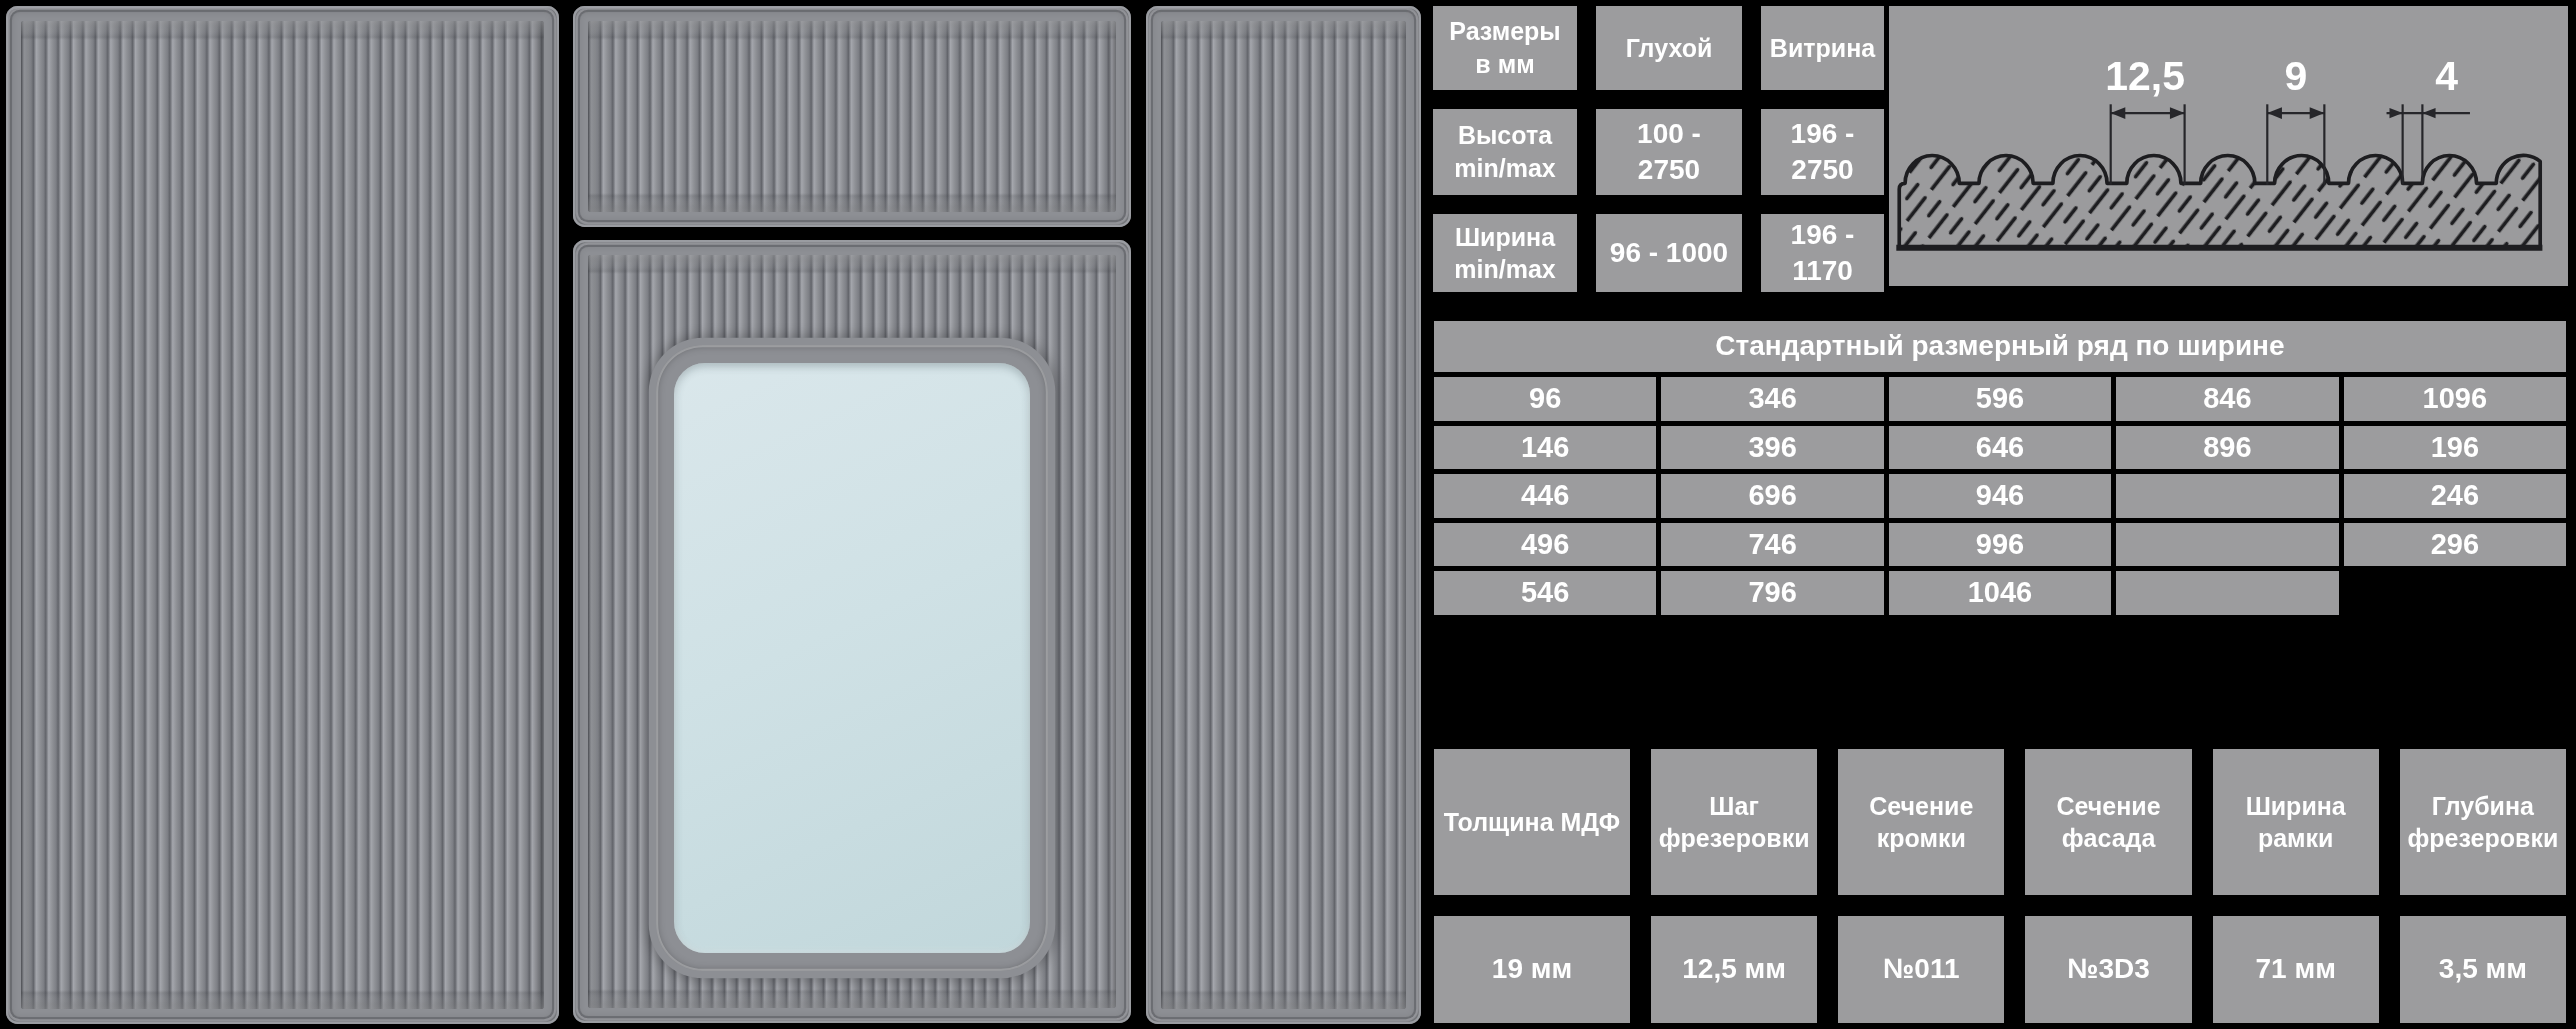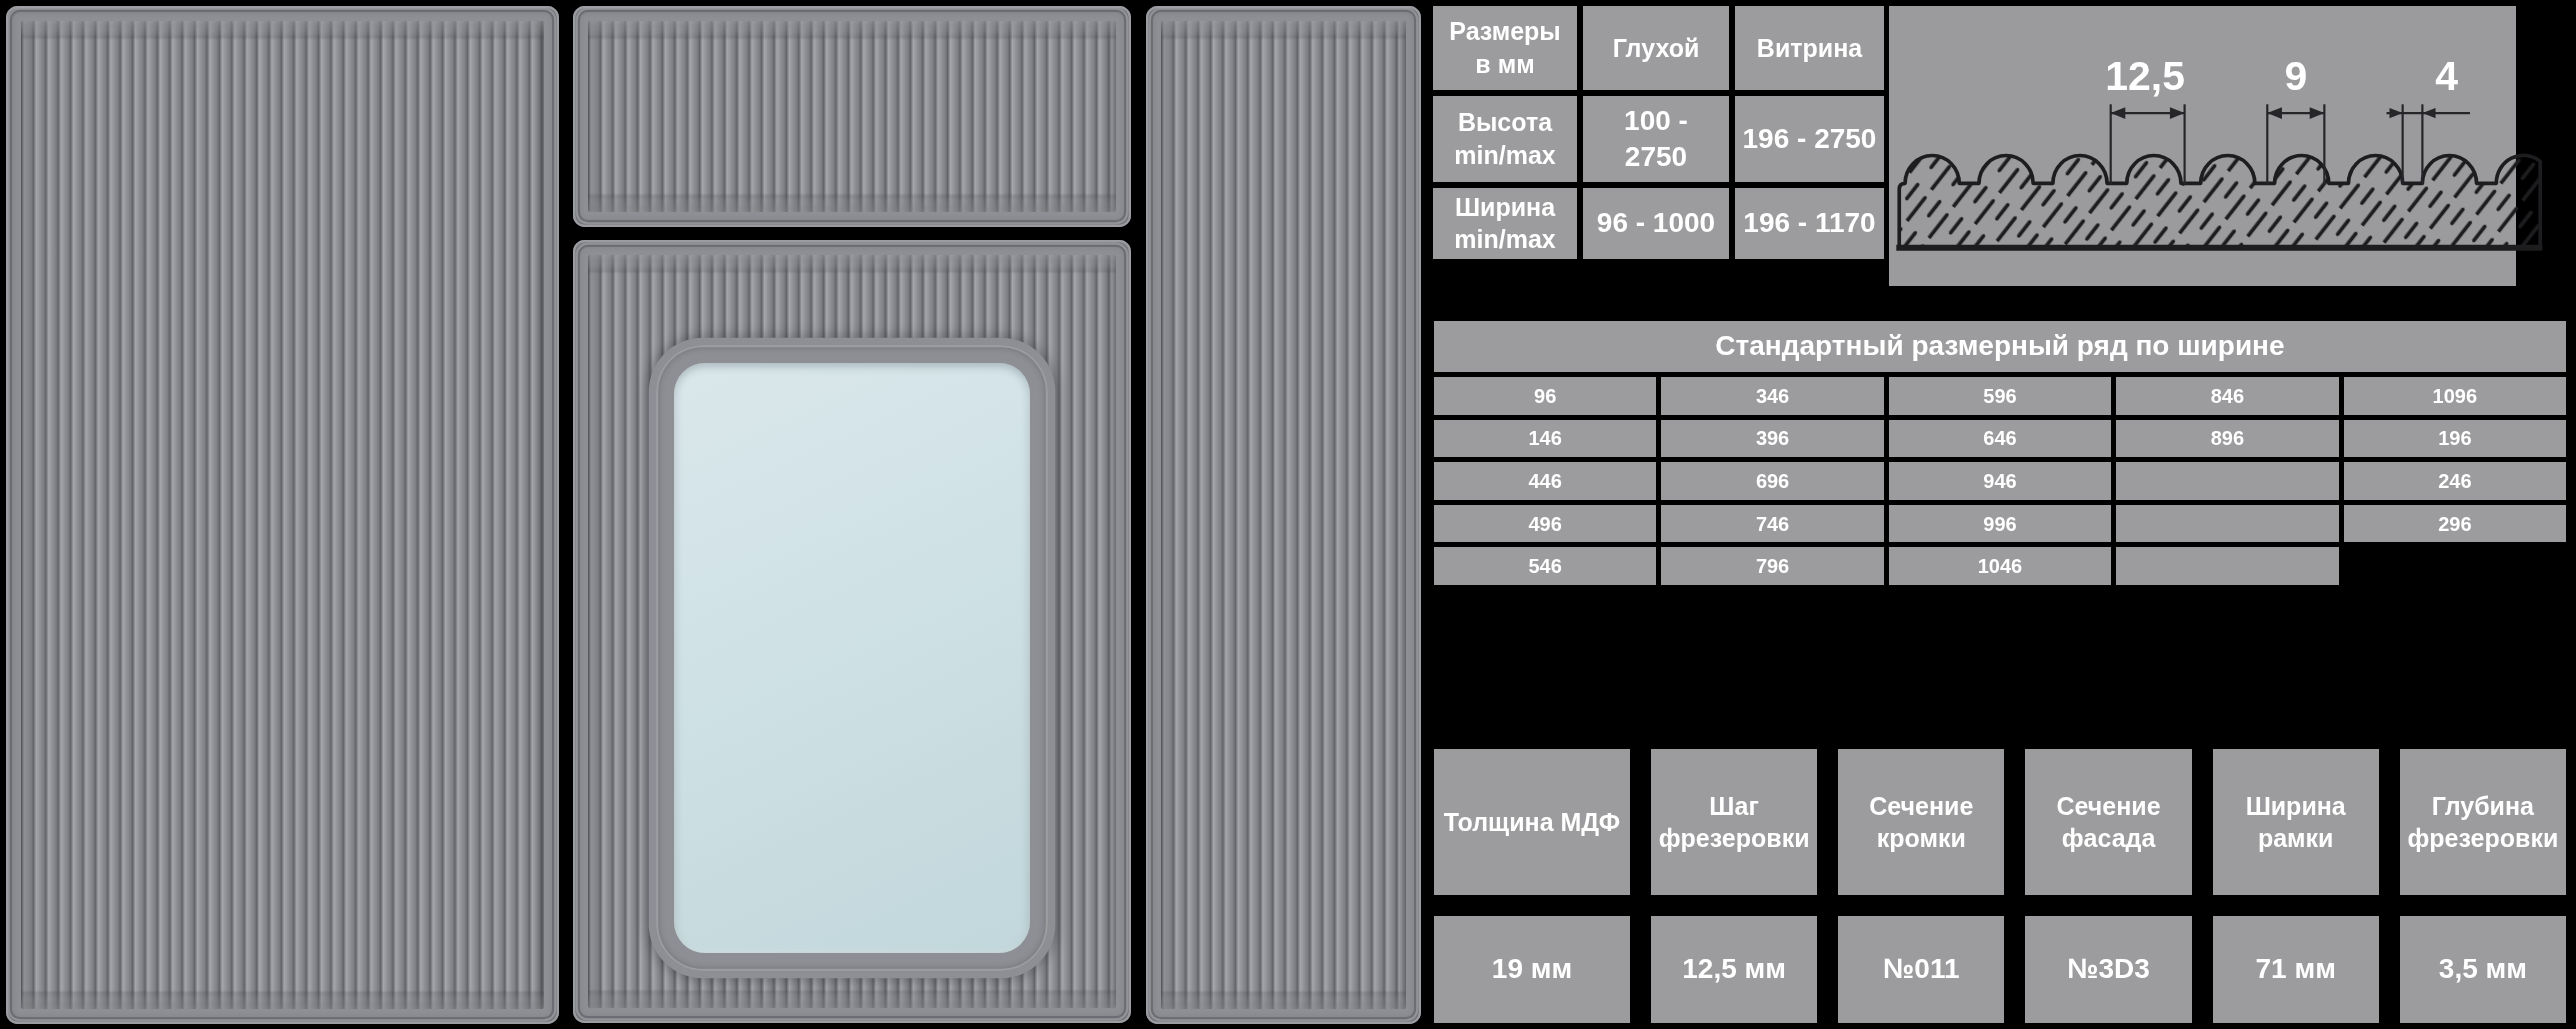--- a/index.html
+++ b/index.html
@@ -30,33 +30,33 @@
           box-shadow: 0 0 0 7.3px #8d8f94, 0 0 11.7px 9.5px rgba(0,0,0,.22),
                       inset 0 0 0 2.2px rgba(255,255,255,.25), inset 0 0 8.8px rgba(0,0,0,.35);}
   .glass{position:absolute;inset:18.3px;border-radius:31px;
           background:linear-gradient(155deg,#dae7eb 0%, #cfe1e5 45%, #c1d7db 100%);
           box-shadow: inset 0 2.9px 8.8px rgba(40,60,65,.30), inset 0 -1.5px 5.9px rgba(255,255,255,.45);}
 
   
   .tbl{position:absolute;display:grid;}
   .cell{background:#9c9c9e;color:#fff;font-weight:bold;display:flex;align-items:center;
         justify-content:center;text-align:center;line-height:1.3;padding:2.9px 7.3px;box-sizing:border-box;}
-  #t1{left:1433px;top:5.9px;width:451px;height:228px;gap:6px;
+  #t1{left:1433px;top:5.9px;width:451px;height:228px;gap:19px;
       grid-template-columns:144px 146px 1fr;grid-template-rows:84px 86px 1fr;font-size:25px;}
   #t1 .val{font-size:28px;}
   #t2{left:1434px;top:321px;width:1132px;height:264px;gap:5.1px;
       grid-template-columns:repeat(5,1fr);grid-template-rows:51px repeat(5,1fr);font-size:29px;}
   #t2 .title{grid-column:1 / -1;font-size:28px;}
-  #t2 .num{font-size:20px;}
+  #t2 .num{font-size:29px;}
   #t3{left:1434px;top:749px;width:1132px;height:274px;gap:21px;
       grid-template-columns:196px repeat(5,1fr);grid-template-rows:146px 1fr;font-size:25px;}
   #t3 .val{font-size:28px;}
 
   
-  #drawing{position:absolute;left:1889px;top:5.9px;width:627px;height:280px;background:#9b9b9d;}
+  #drawing{position:absolute;left:1889px;top:5.9px;width:679px;height:280px;background:#9b9b9d;}
   #drawing svg{display:block;}
   .dim-label{fill:#fff;font-weight:bold;font-size:56px;font-family:"Liberation Sans",sans-serif;}
 </style>
 </head>
 <body>
 
 <div id="screen">
 
   <div class="panel" style="left:5.9px;top:5.9px;width:553px;height:1018px">
     <div class="field flutes"></div>

